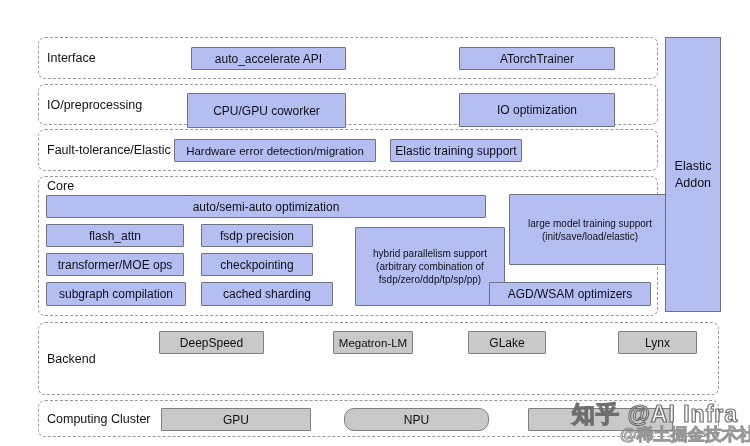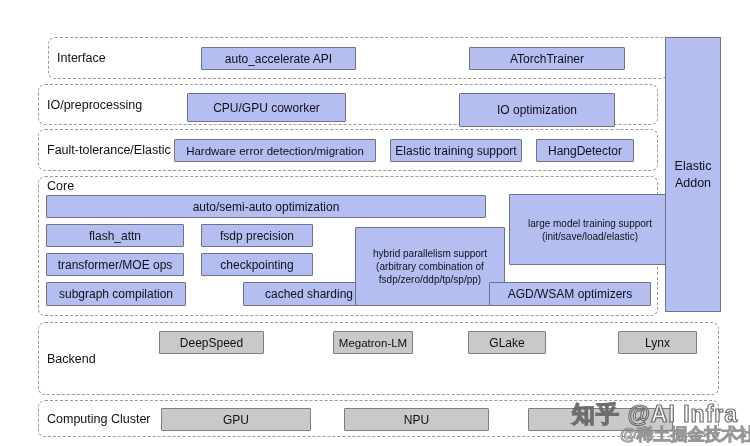--- a/index.html
+++ b/index.html
@@ -43,67 +43,66 @@
     position:absolute;left:620px;top:423px;font-size:17px;font-weight:bold;
     color:rgba(255,255,255,0.35);-webkit-text-stroke:1px rgba(140,140,140,0.9);
     white-space:nowrap;
   }
 </style>
 </head>
 <body>
 
 <div id="stage">
 
-  <div class="layer" style="left:48px;top:37px;width:620px;height:42px;">
+  <div class="layer" style="left:38px;top:37px;width:620px;height:42px;">
     <div class="layer-label">Interface</div>
     <div class="bbox" style="left:152px;top:9px;width:155px;height:23px;">auto_accelerate API</div>
     <div class="bbox" style="left:420px;top:9px;width:156px;height:23px;">ATorchTrainer</div>
   </div>
 
   <div class="layer" style="left:38px;top:84px;width:620px;height:41px;">
     <div class="layer-label">IO/preprocessing</div>
-    <div class="bbox" style="left:148px;top:8px;width:159px;height:29px;">CPU/GPU coworker</div>
+    <div class="bbox" style="left:148px;top:8px;width:159px;height:35px;">CPU/GPU coworker</div>
     <div class="bbox" style="left:420px;top:8px;width:156px;height:34px;">IO optimization</div>
   </div>
 
   <div class="layer" style="left:38px;top:129px;width:620px;height:42px;">
     <div class="layer-label">Fault-tolerance/Elastic</div>
     <div class="bbox tight" style="left:135px;top:9px;width:202px;height:23px;">Hardware error detection/migration</div>
     <div class="bbox" style="left:351px;top:9px;width:132px;height:23px;">Elastic training support</div>
-    <div class="bbox" style="left:497px;top:9px;width:98px;height:23px;">HangDetector</div>
   </div>
 
   <div class="layer" style="left:38px;top:176px;width:620px;height:140px;">
     <div class="layer-label top">Core</div>
     <div class="bbox" style="left:7px;top:18px;width:440px;height:23px;">auto/semi-auto optimization</div>
     <div class="bbox" style="left:7px;top:47px;width:138px;height:23px;">flash_attn</div>
     <div class="bbox" style="left:162px;top:47px;width:112px;height:23px;">fsdp precision</div>
     <div class="bbox" style="left:7px;top:76px;width:138px;height:23px;">transformer/MOE ops</div>
     <div class="bbox" style="left:162px;top:76px;width:112px;height:23px;">checkpointing</div>
     <div class="bbox" style="left:7px;top:105px;width:140px;height:24px;">subgraph compilation</div>
-    <div class="bbox" style="left:162px;top:105px;width:132px;height:24px;margin-left:42px;">cached sharding</div>
+    <div class="bbox" style="left:162px;top:105px;width:132px;height:24px;">cached sharding</div>
     <div class="bbox wrap" style="left:296px;top:50px;width:150px;height:79px;">hybrid parallelism support (arbitrary combination of fsdp/zero/ddp/tp/sp/pp)</div>
     <div class="bbox wrap" style="left:450px;top:17px;width:162px;height:71px;">large model training support (init/save/load/elastic)</div>
     <div class="bbox" style="left:450px;top:105px;width:162px;height:24px;">AGD/WSAM optimizers</div>
   </div>
 
   <div class="addon">Elastic
 Addon</div>
 
   <div class="layer" style="left:38px;top:322px;width:681px;height:73px;">
     <div class="layer-label">Backend</div>
     <div class="gbox" style="left:120px;top:8px;width:105px;height:23px;">DeepSpeed</div>
     <div class="gbox" style="left:294px;top:8px;width:80px;height:23px;font-size:11.5px;">Megatron-LM</div>
     <div class="gbox" style="left:429px;top:8px;width:78px;height:23px;">GLake</div>
     <div class="gbox" style="left:555px;top:8px;width:79px;height:23px;margin-left:24px;">Lynx</div>
   </div>
 
   <div class="layer" style="left:38px;top:400px;width:681px;height:37px;">
     <div class="layer-label">Computing Cluster</div>
     <div class="gbox" style="left:122px;top:7px;width:150px;height:23px;">GPU</div>
-    <div class="gbox" style="left:305px;top:7px;width:145px;height:23px;">NPU</div>
+    <div class="gbox" style="left:305px;top:7px;width:145px;height:23px;border-radius:10px;">NPU</div>
     <div class="gbox" style="left:489px;top:7px;width:145px;height:23px;"></div>
   </div>
 
   <div class="wm1">知乎 @AI Infra</div>
   <div class="wm2">@稀土掘金技术社区</div>
 
 </div>
 
 </body></html>

